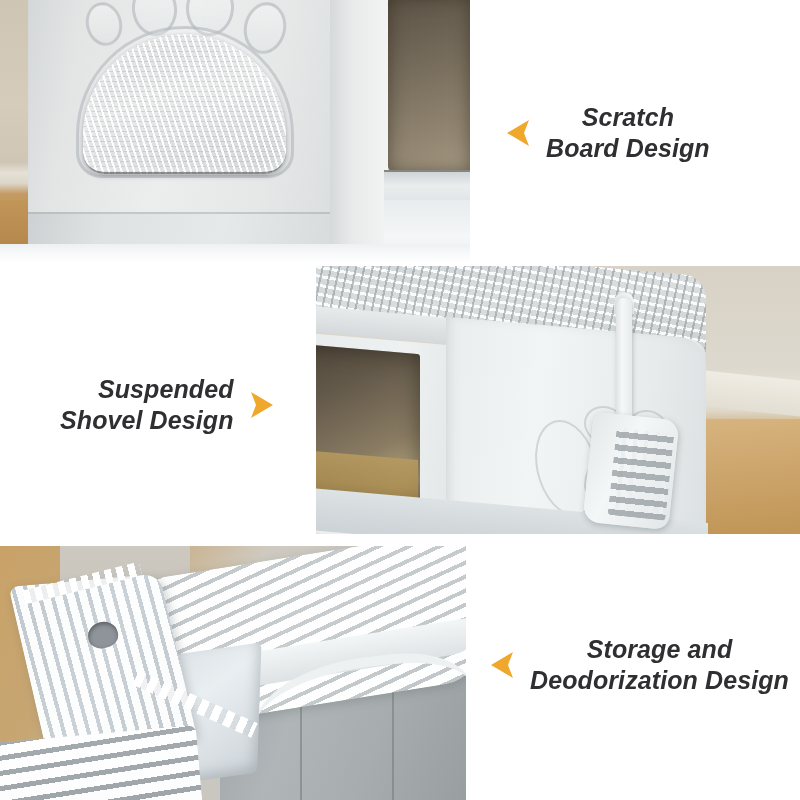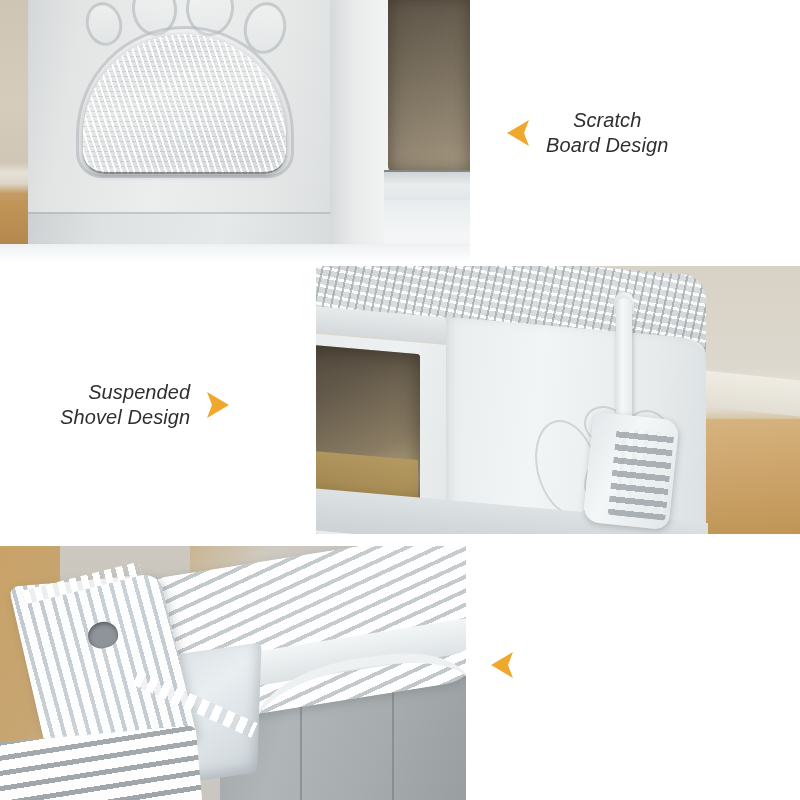--- a/index.html
+++ b/index.html
@@ -24,24 +24,24 @@
   }
 
   
   .caption{
     position:absolute;
     display:flex;
     align-items:center;
     gap:14px;
   }
   .caption-text{
-    font-weight:normal;
+    font-weight:bold;
     font-style:italic;
     color:#2f2f31;
-    font-size:20px;
+    font-size:25px;
     line-height:1.26;
     letter-spacing:.1px;
     white-space:pre-line;
   }
   .cap-center{ text-align:center; }
   .cap-left{ text-align:right; }
 
   
   .arrow{
     width:34px; height:30px;
@@ -426,15 +426,17 @@
     <div class="p3-comb2"></div>
     <div class="p3-grate-bl"></div>
   </div>
 
   <div class="caption" id="caption-storage">
     <span class="arrow">
       <svg viewBox="0 0 34 30" aria-hidden="true">
         <path d="M31 2 L9 15 L31 28 L26 15 Z" fill="#efa72c"></path>
       </svg>
     </span>
+    <span class="caption-text cap-center">Storage and
+Deodorization Design</span>
   </div>
 
 </div>
 
 </body></html>

